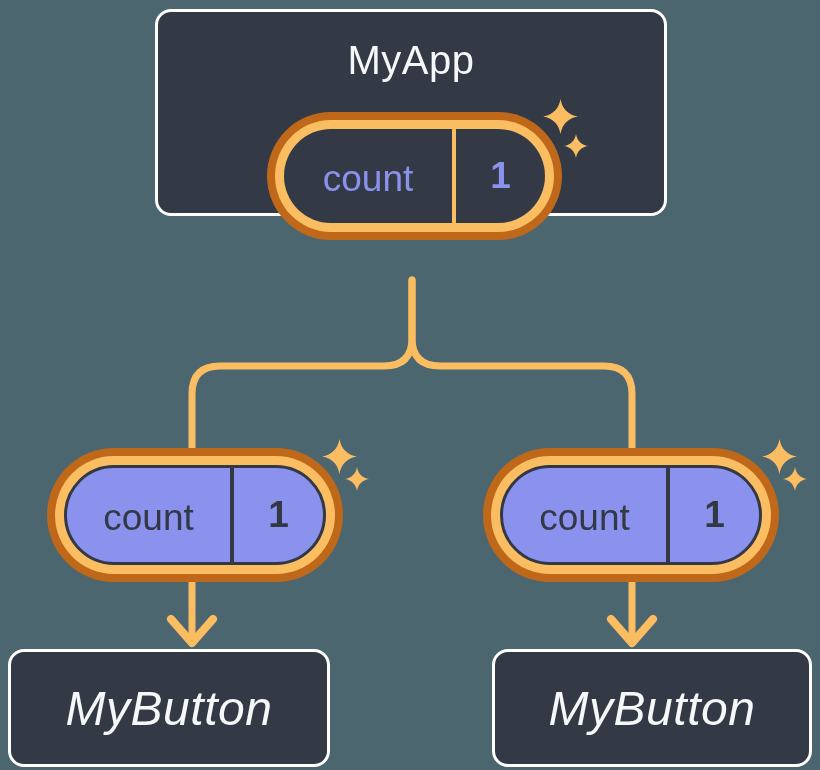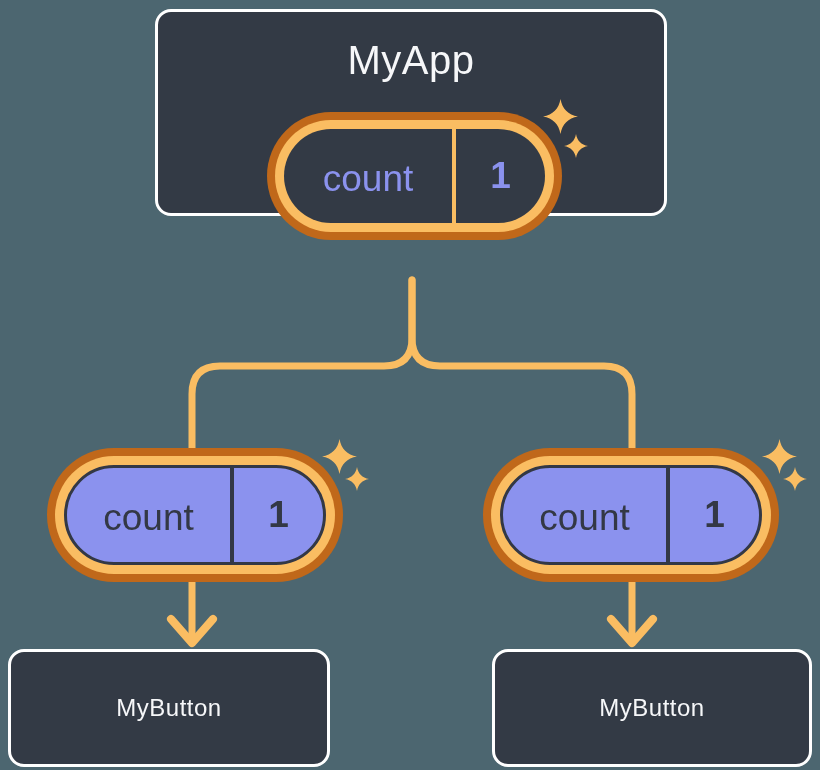--- a/index.html
+++ b/index.html
@@ -24,21 +24,21 @@
     position:absolute;background:var(--node_fill);
     border:3px solid var(--node_border);border-radius:16px;
     box-sizing:border-box;z-index:1;
   }
   .node-root{left:155px;top:9px;width:512px;height:207px;}
   .node-title{
     position:absolute;left:0;top:26px;width:100%;text-align:center;
     color:var(--node_text);font-size:40px;font-weight:400;letter-spacing:0.5px;
   }
   .node-leaf{display:flex;align-items:center;justify-content:center;}
-  .leaf-title{color:var(--node_text);font-size:24px;font-weight:400;letter-spacing:0.5px;}
+  .leaf-title{color:var(--node_text);font-size:48px;font-weight:400;letter-spacing:0.5px;font-style:italic;}
   .node-leaf-left{left:8px;top:649px;width:322px;height:118px;}
   .node-leaf-right{left:492px;top:649px;width:320px;height:118px;}
 
   .pill{
     position:absolute;background:var(--orange_dark);
     border-radius:999px;padding:8px;box-sizing:border-box;z-index:2;
   }
   .pill-mid{background:var(--orange_light);border-radius:999px;padding:9px;height:100%;box-sizing:border-box;}
   .pill-inner{
     border-radius:999px;height:100%;display:flex;align-items:stretch;

